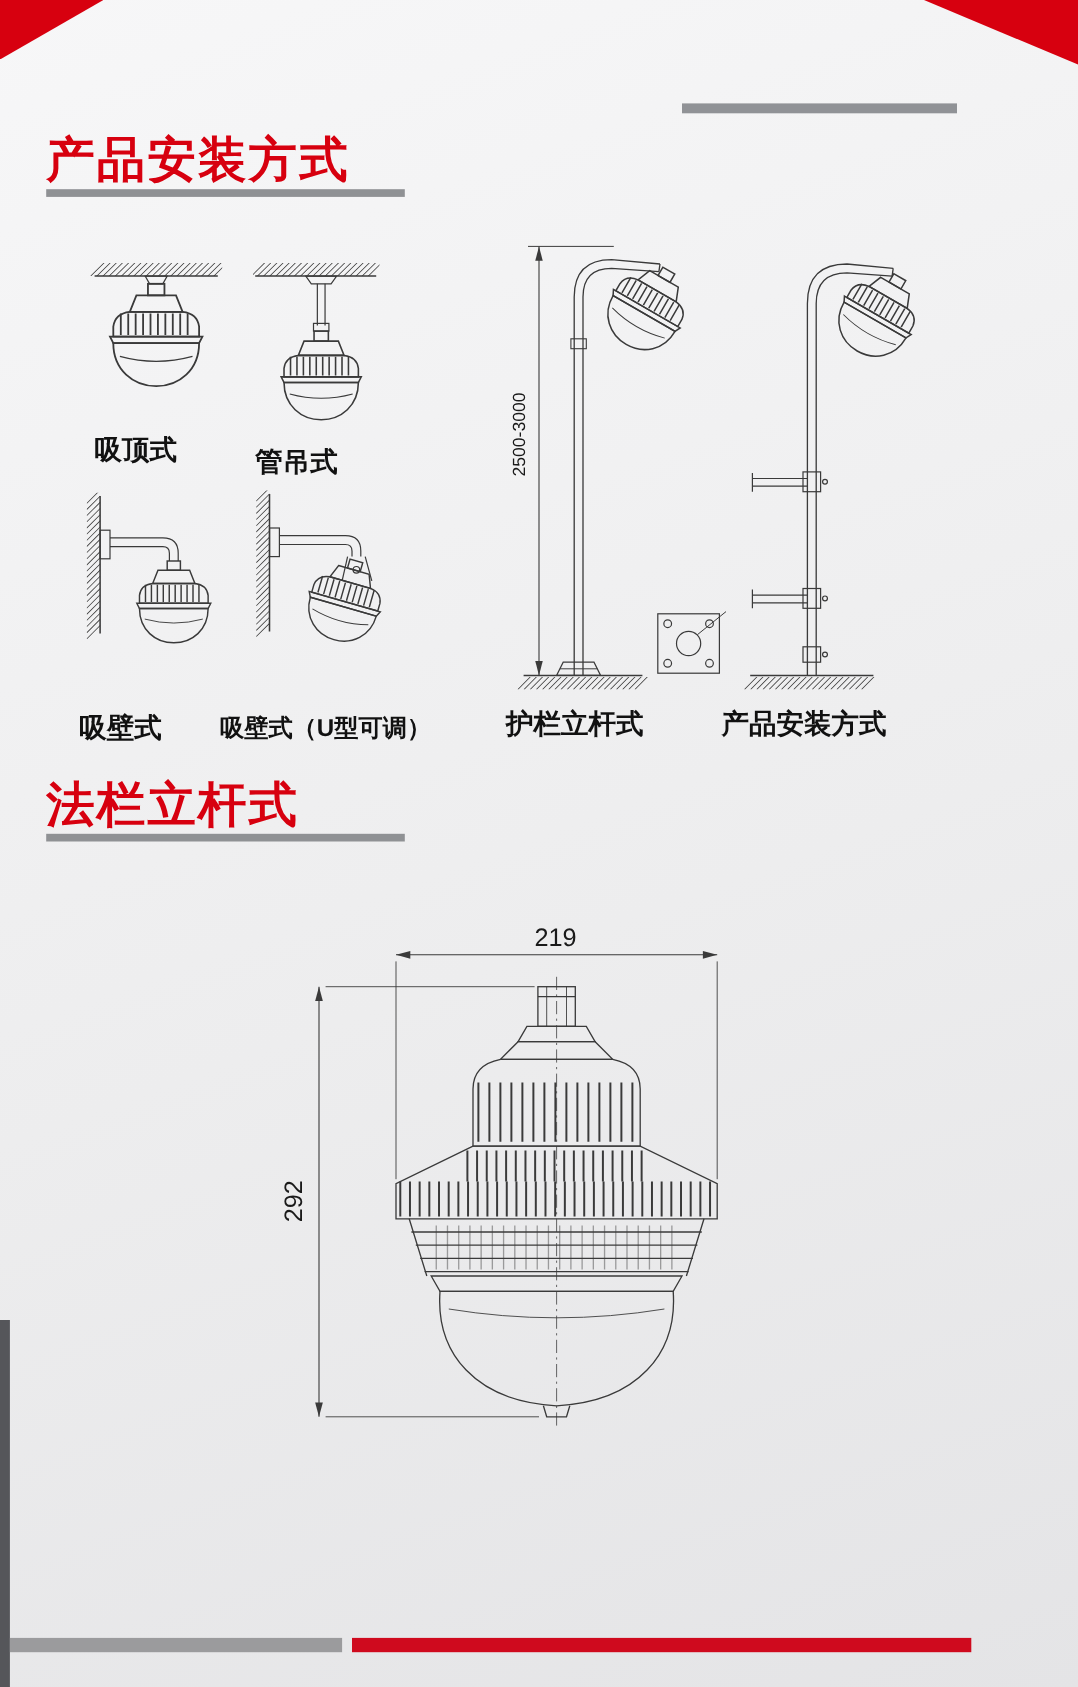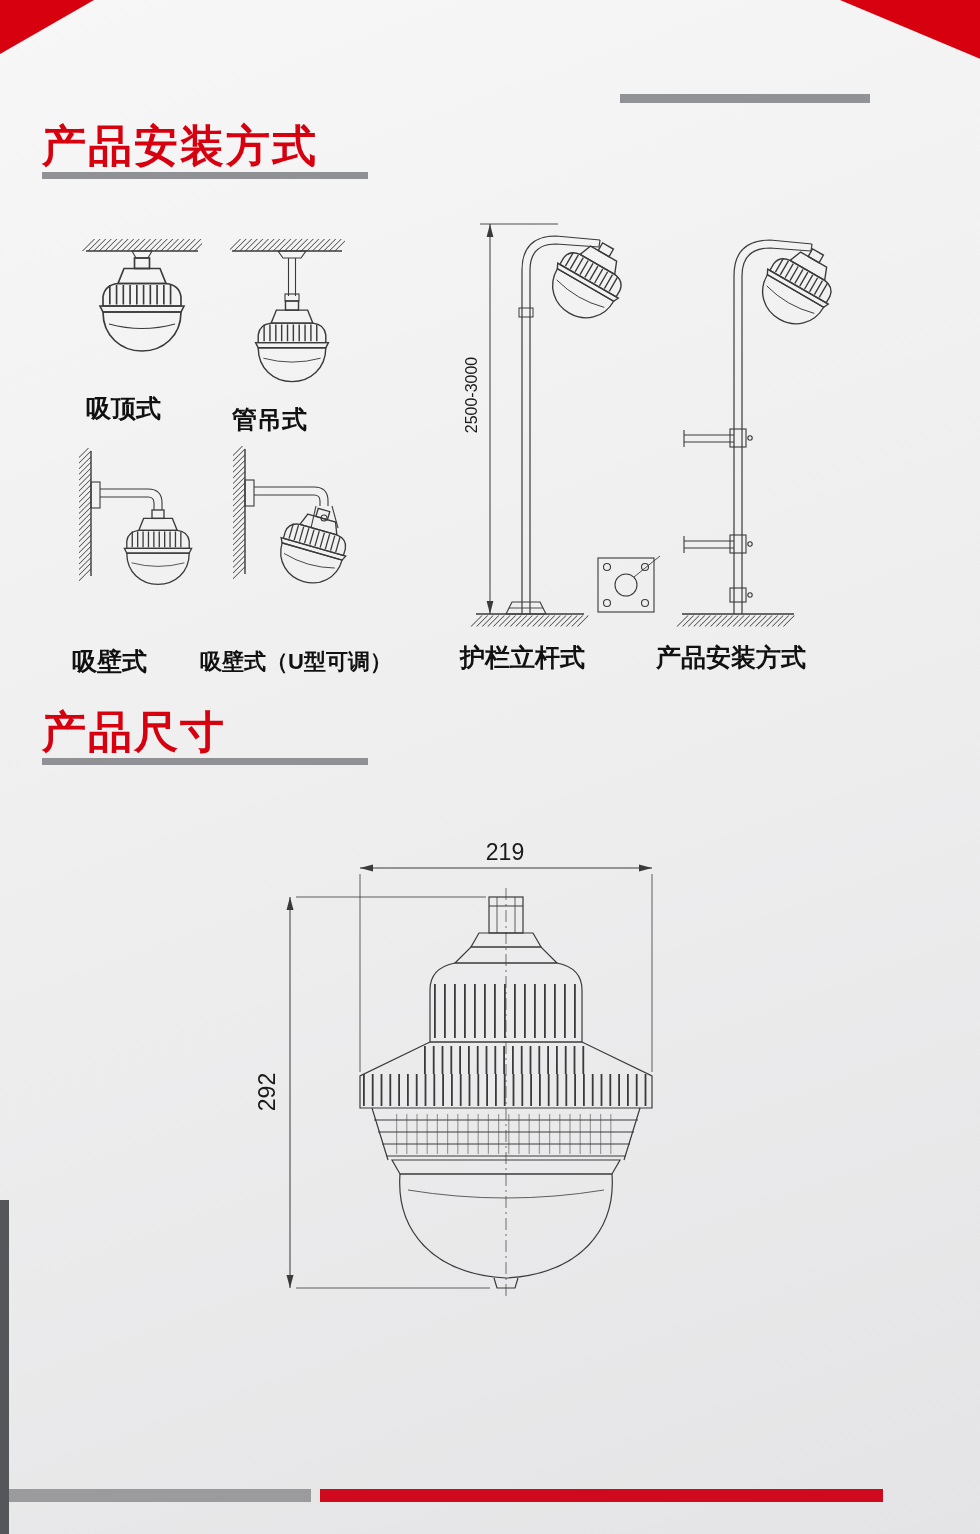--- a/index.html
+++ b/index.html
@@ -158,21 +158,21 @@
     </g>
   </svg>
 
   <div class="abs diagram-label" style="left:86px;top:392px">吸顶式</div>
   <div class="abs diagram-label" style="left:232px;top:403px">管吊式</div>
   <div class="abs diagram-label" style="left:72px;top:645px">吸壁式</div>
   <div class="abs diagram-label small" style="left:200px;top:647px">吸壁式（U型可调）</div>
   <div class="abs diagram-label" style="left:460px;top:641px">护栏立杆式</div>
   <div class="abs diagram-label" style="left:656px;top:641px">产品安装方式</div>
 
-  <div class="abs heading" style="left:42px;top:710px">产品尺寸</div>
+  <div class="abs heading" style="left:42px;top:710px">法栏立杆式</div>
   <div class="abs rule" style="left:42px;top:758px;width:326px"></div>
 
   <svg class="diag" style="left:250px;top:828px" width="460" height="480" viewBox="0 0 460 480">
 
     <text x="255" y="32" text-anchor="middle" font-size="23">219</text>
     <line x1="110" y1="40" x2="402" y2="40" stroke="#3a3a3a" stroke-width="1"></line>
     <polygon points="110,40 123,36.5 123,43.5" fill="#3a3a3a"></polygon>
     <polygon points="402,40 389,36.5 389,43.5" fill="#3a3a3a"></polygon>
     <line x1="110" y1="46" x2="110" y2="244" stroke="#3a3a3a" stroke-width="0.8"></line>
     <line x1="402" y1="46" x2="402" y2="244" stroke="#3a3a3a" stroke-width="0.8"></line>

